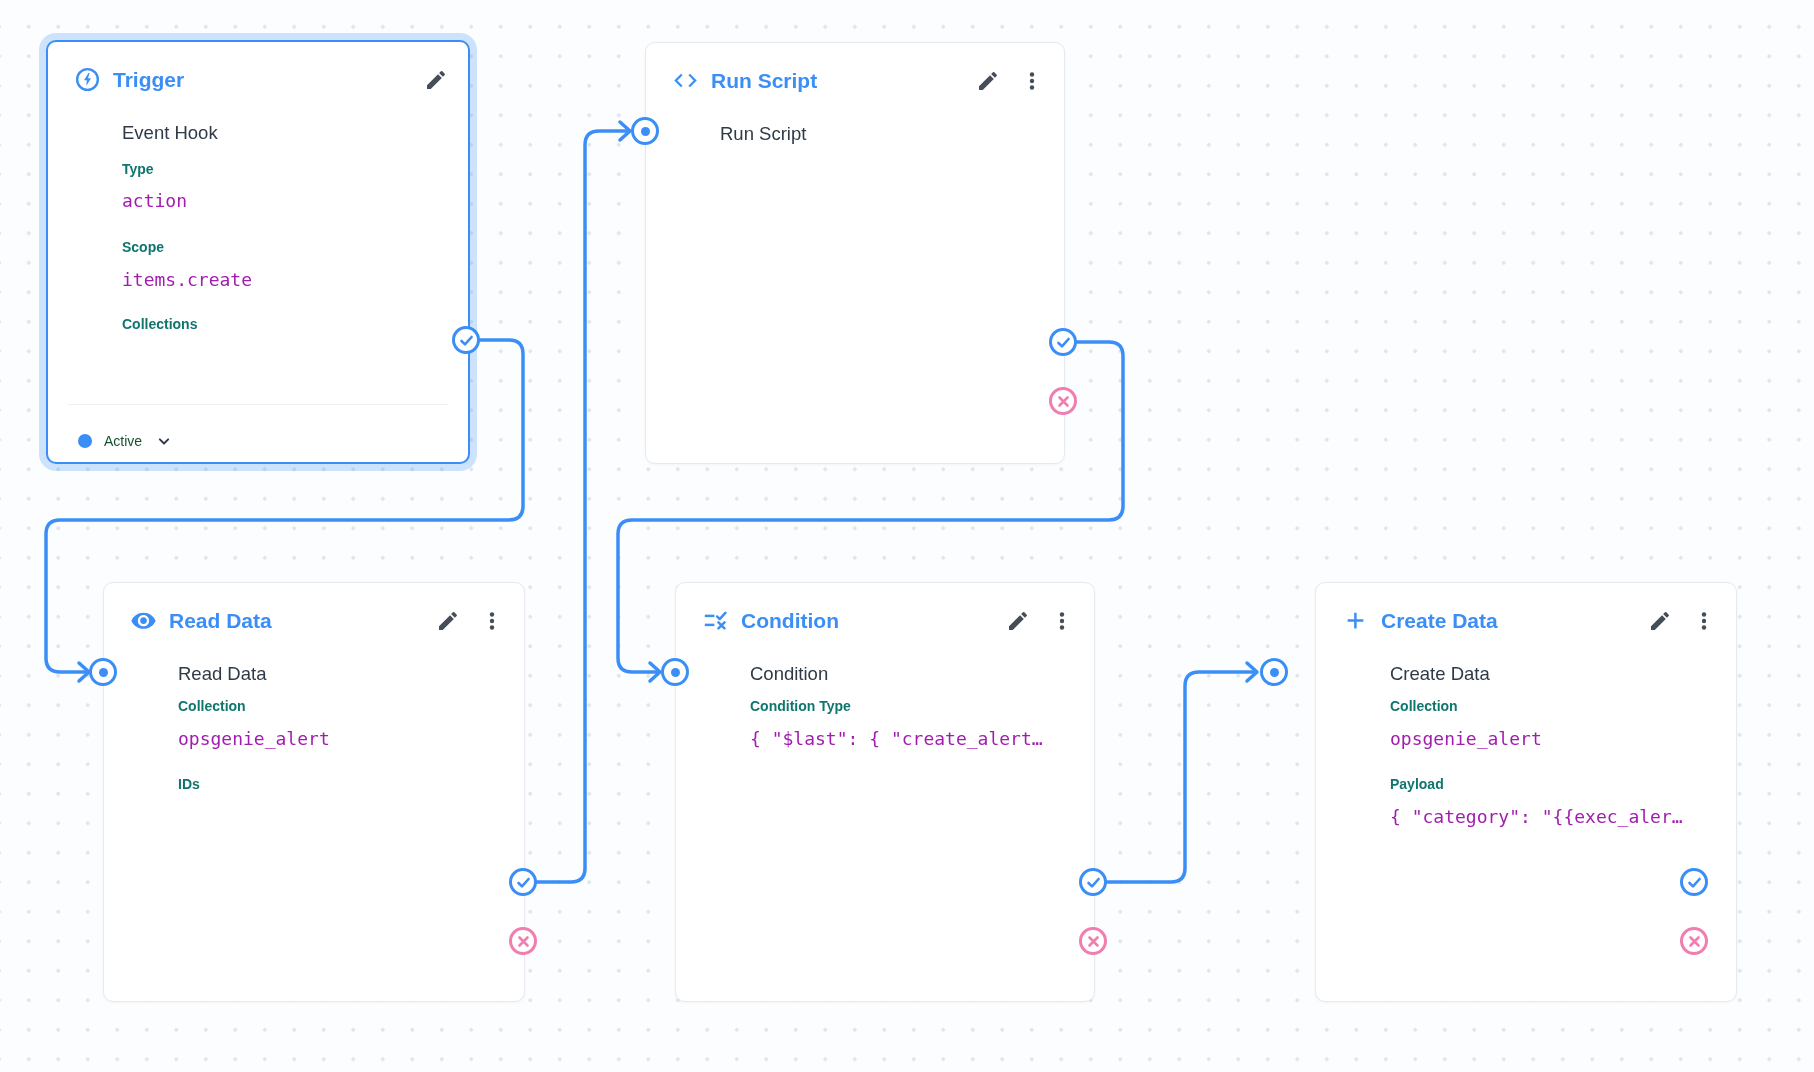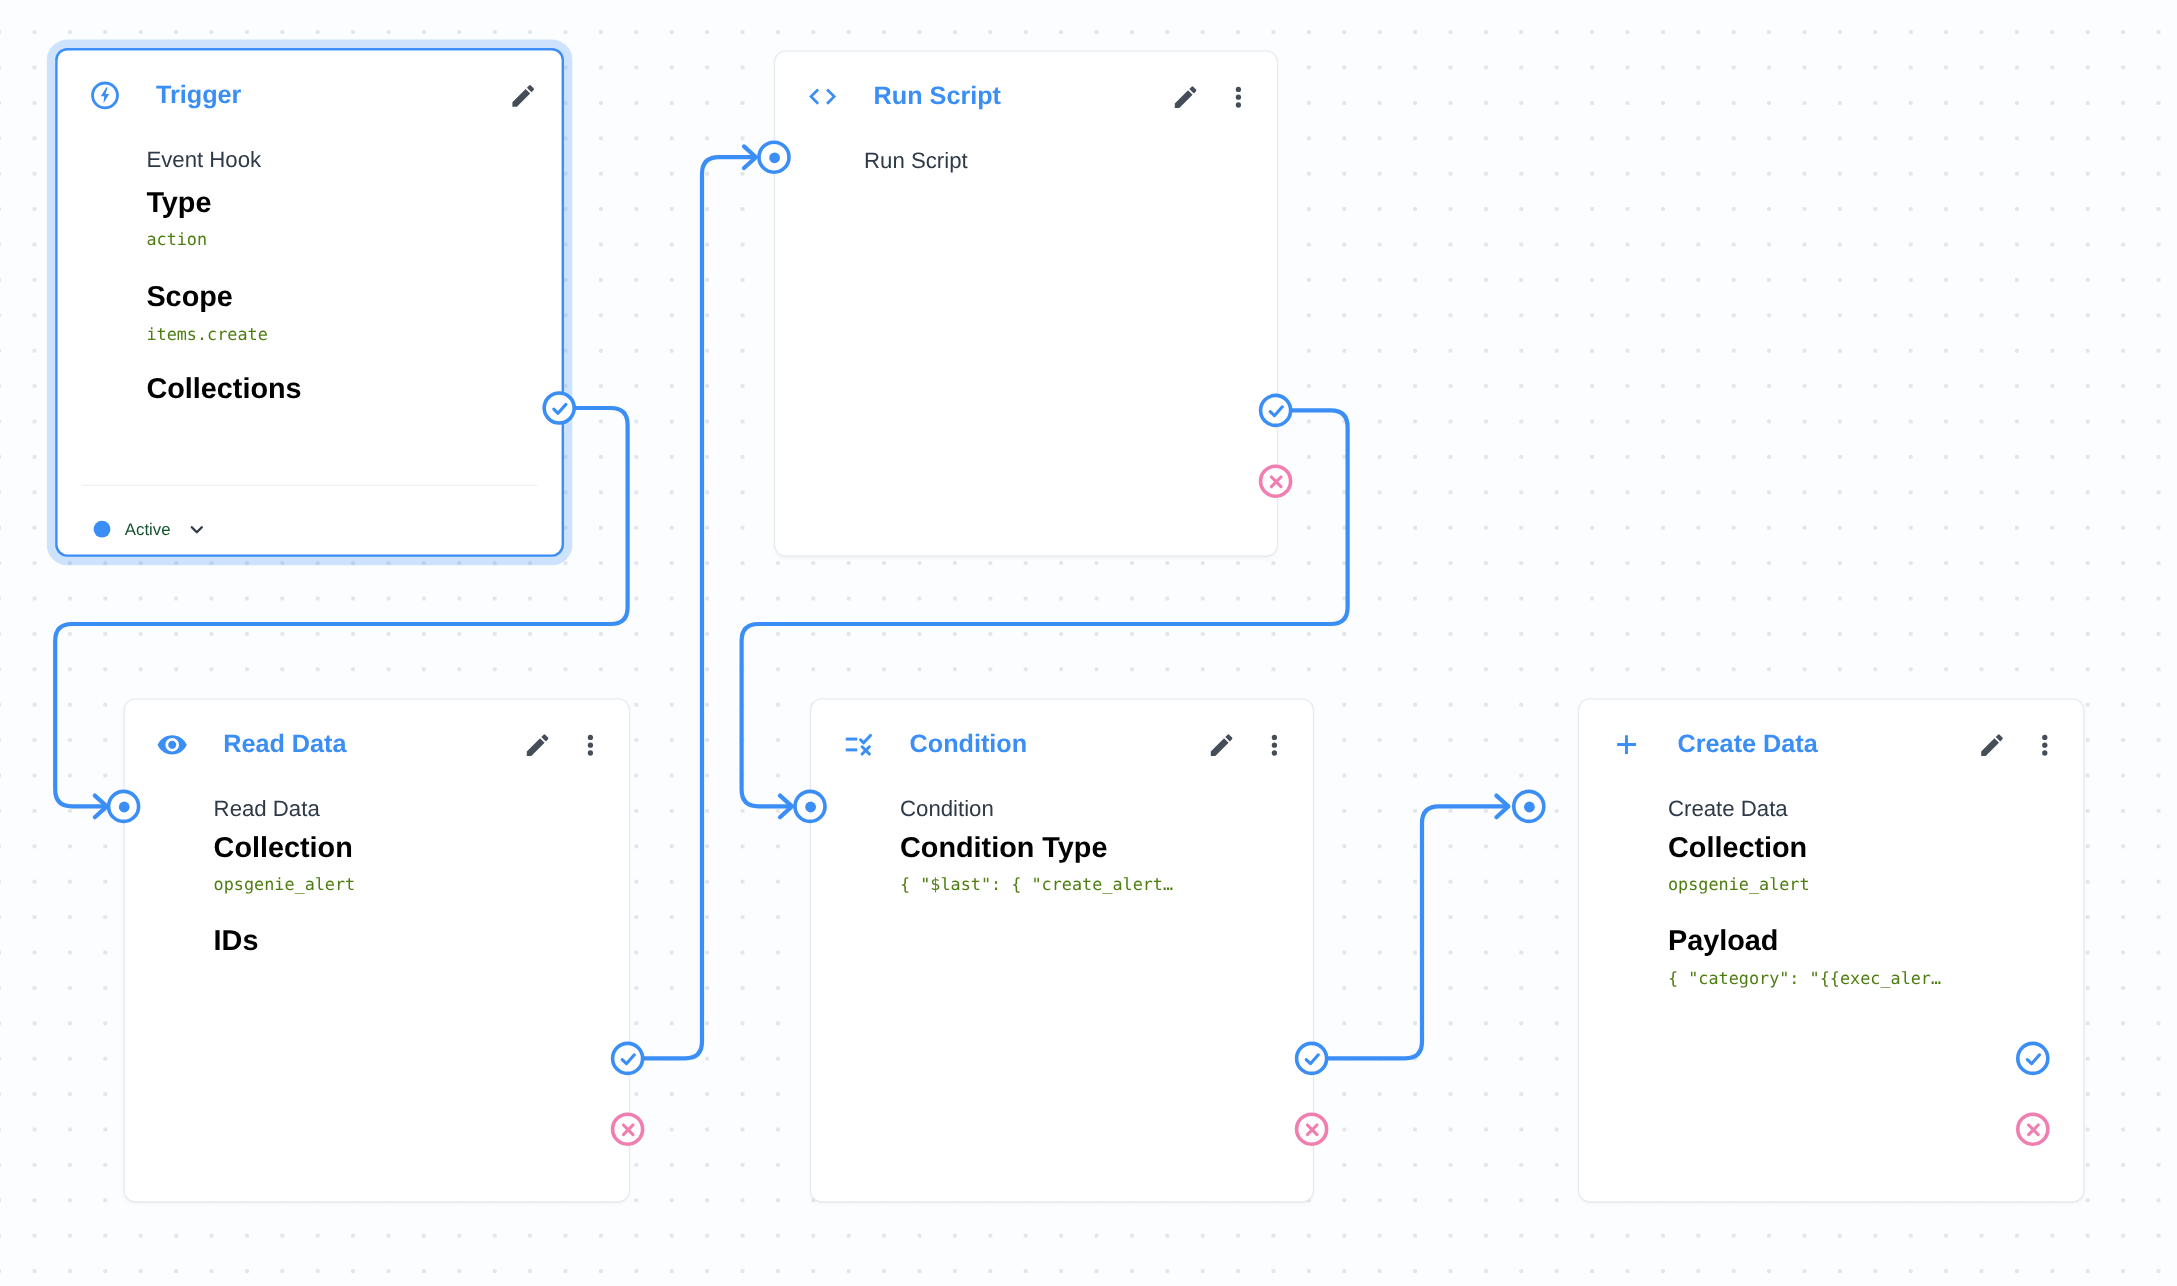--- a/index.html
+++ b/index.html
@@ -23,39 +23,39 @@
     position:absolute;z-index:2;background:#ffffff;
     border:1px solid #e6e9ed;border-radius:10px;
     box-shadow:0 1px 3px rgba(16,24,40,0.04);
   }
   .card.selected{
     border:2.5px solid #3a8ef6;
     box-shadow:0 0 0 7px rgba(58,142,246,0.24);
   }
   .card-header{
     position:absolute;top:24px;left:26px;right:20px;
-    display:flex;align-items:center;gap:29px;
+    display:flex;align-items:center;gap:12px;
   }
   .node-icon{width:27px;height:27px;flex:0 0 auto;display:flex;align-items:center;}
   .node-icon svg{width:27px;height:27px;}
   .card-title{
     flex:1;font-size:21px;font-weight:700;color:#3a8ef6;
     white-space:nowrap;overflow:hidden;
   }
   .hdr-actions{display:flex;align-items:center;gap:20px;}
   .icon-btn{width:24px;height:24px;cursor:pointer;display:flex;align-items:center;}
   .icon-btn svg{width:24px;height:24px;}
 
   .row{
     position:absolute;left:28px;right:22px;height:25px;line-height:25px;
     white-space:nowrap;overflow:hidden;margin-left:46px;
   }
   .row.plain{font-size:18.5px;color:#2e3a47;}
-  .row.label{font-size:24px;font-weight:700;color:#000000;}
-  .row.mono{font-size:14px;font-family:"DejaVu Sans Mono",monospace;color:#4d7c0f;}
+  .row.label{font-size:14px;font-weight:700;color:#0f766e;}
+  .row.mono{font-size:18px;font-family:"DejaVu Sans Mono",monospace;color:#a21caf;}
 
   .t-divider{position:absolute;left:20px;right:20px;top:362px;height:1px;background:#eef0f3;}
   .status-row{
     position:absolute;left:30px;right:20px;top:378px;height:42px;
     display:flex;align-items:center;gap:12px;cursor:pointer;
   }
   .status-dot{width:14px;height:14px;border-radius:50%;background:#3a8ef6;}
   .status-text{font-size:14px;font-weight:400;color:#14532d;}
 
   .port{position:absolute;z-index:3;border-radius:50%;background:#ffffff;box-sizing:border-box;}

